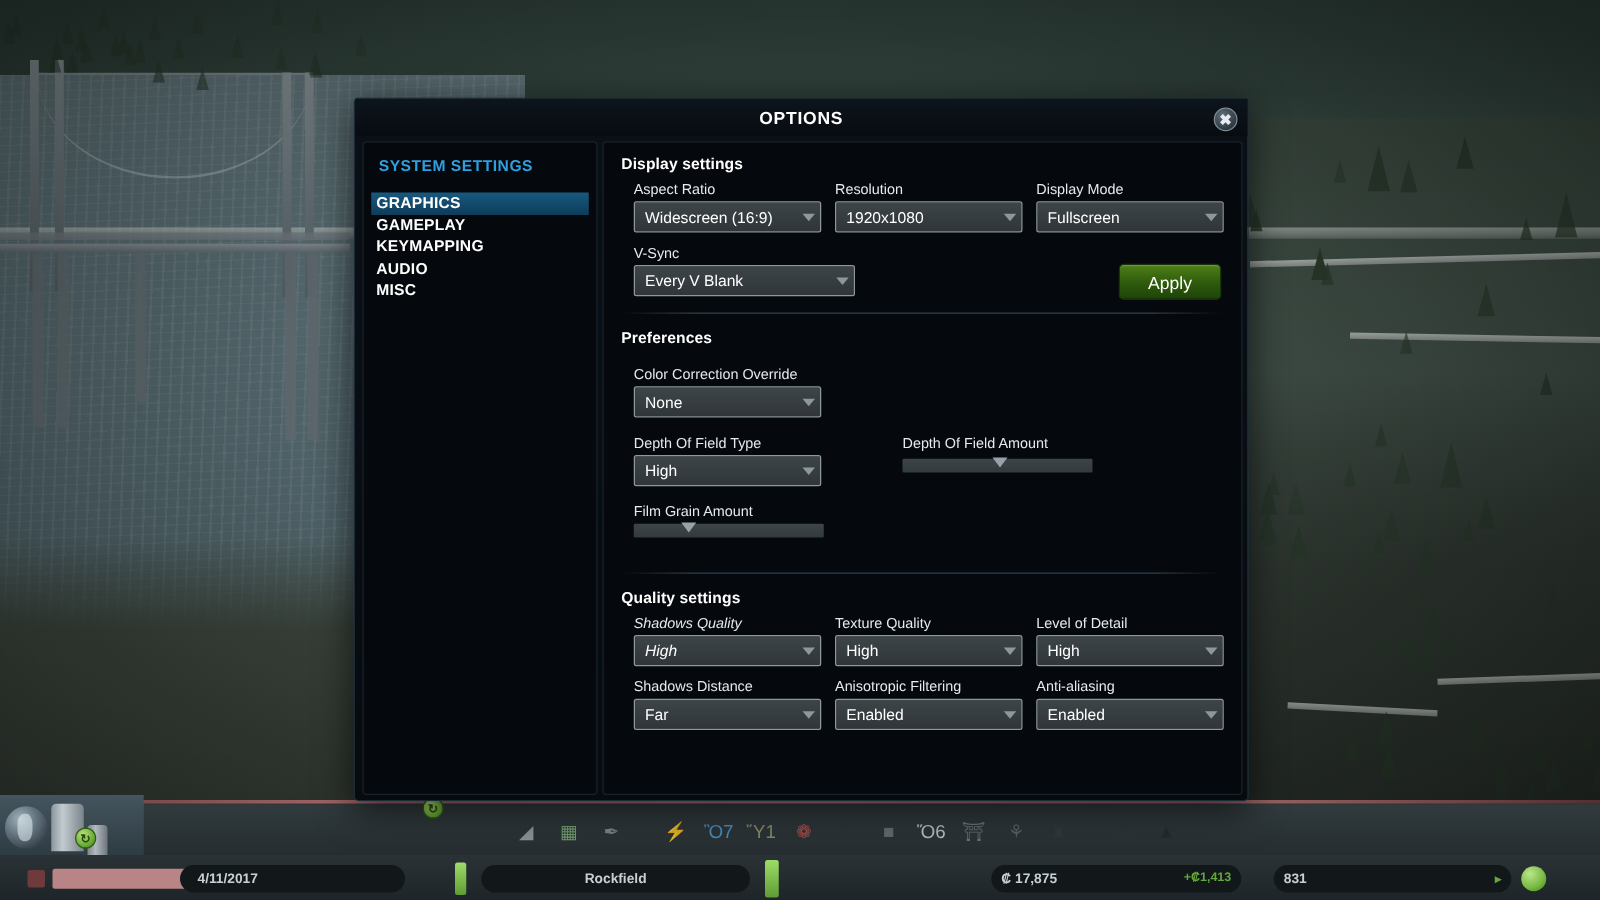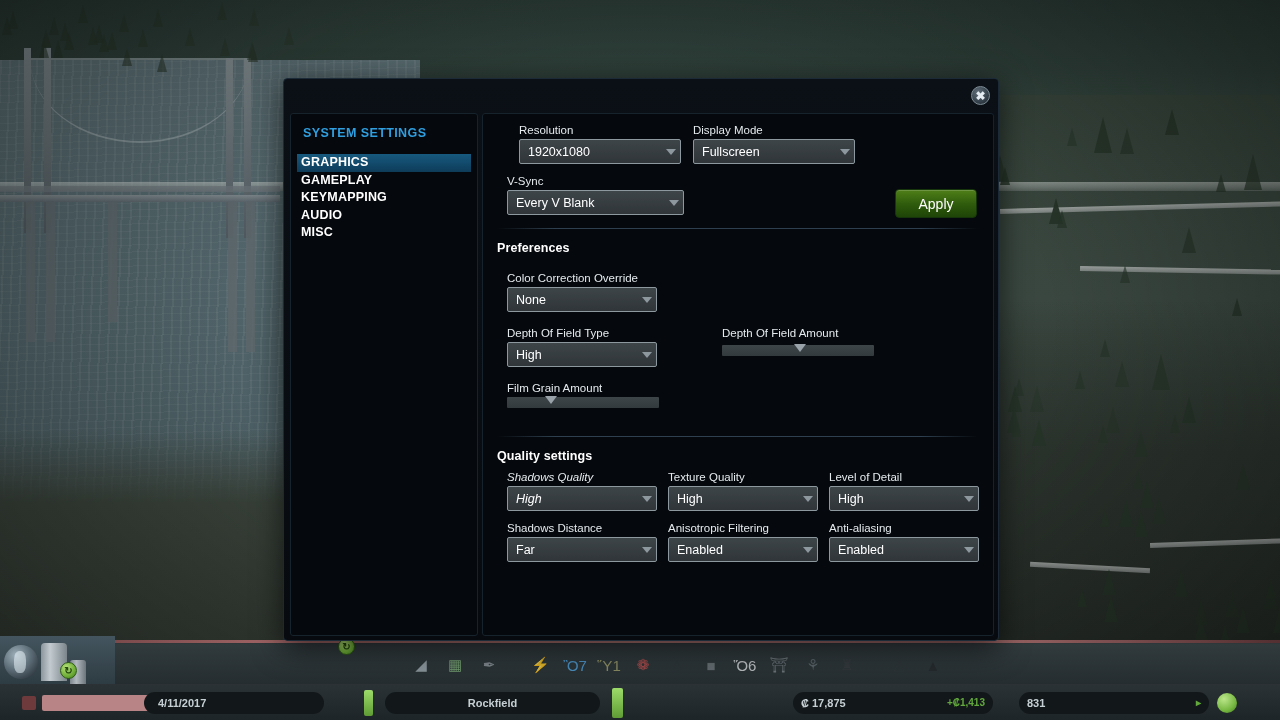--- a/index.html
+++ b/index.html
@@ -594,39 +594,48 @@
         <span>831</span>
         <span class="green-txt">▸</span>
       </div>
       <div style="width:8px"></div>
       <div class="speed-dot"></div>
     </div>
   </div>
 
   <div class="dialog">
 
+    <div class="dialog-title">OPTIONS</div>
     <div class="close-btn">
       <span>✖</span>
     </div>
 
     <div class="sidebar">
       <div class="sidebar-title">SYSTEM SETTINGS</div>
       <div id="sidebar-items">
           <div class="side-item active">GRAPHICS</div>
           <div class="side-item">GAMEPLAY</div>
           <div class="side-item">KEYMAPPING</div>
           <div class="side-item">AUDIO</div>
           <div class="side-item">MISC</div>
         </div>
     </div>
 
     <div class="content">
 
+      <div class="section-title">Display settings</div>
 
       <div class="row" style="margin-left:10px;">
+        <div style="width:162px;">
+          <div class="field-label">Aspect Ratio</div>
+          <div class="dropdown">
+            <span class="dd-val">Widescreen (16:9)</span>
+            <span class="caret"></span>
+          </div>
+        </div>
         <div style="width:12px;"></div>
         <div style="width:162px;">
           <div class="field-label">Resolution</div>
           <div class="dropdown">
             <span class="dd-val">1920x1080</span>
             <span class="caret"></span>
           </div>
         </div>
         <div style="width:12px;"></div>
         <div style="width:162px;">

